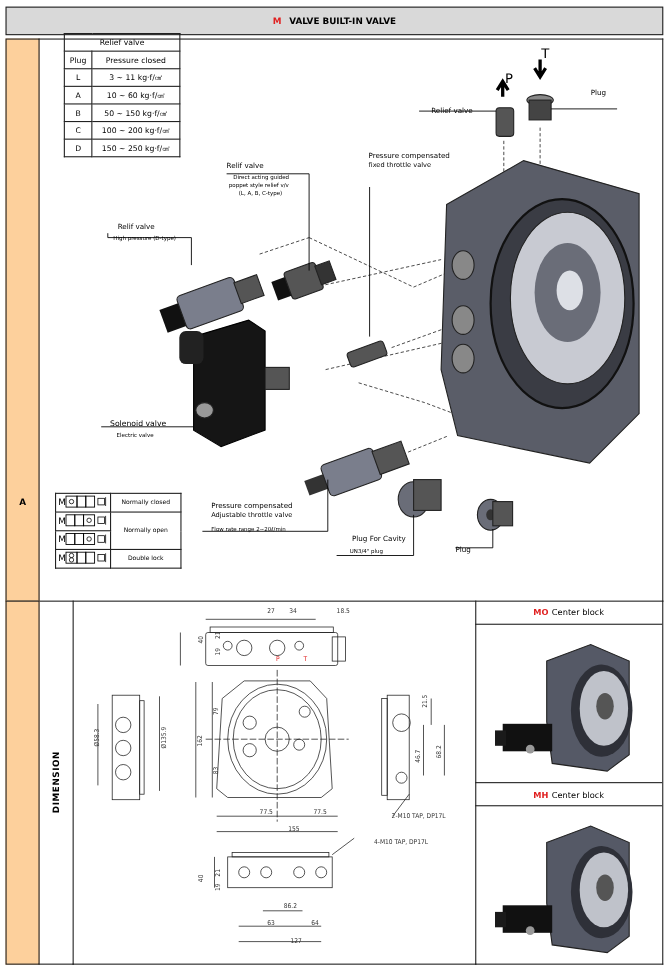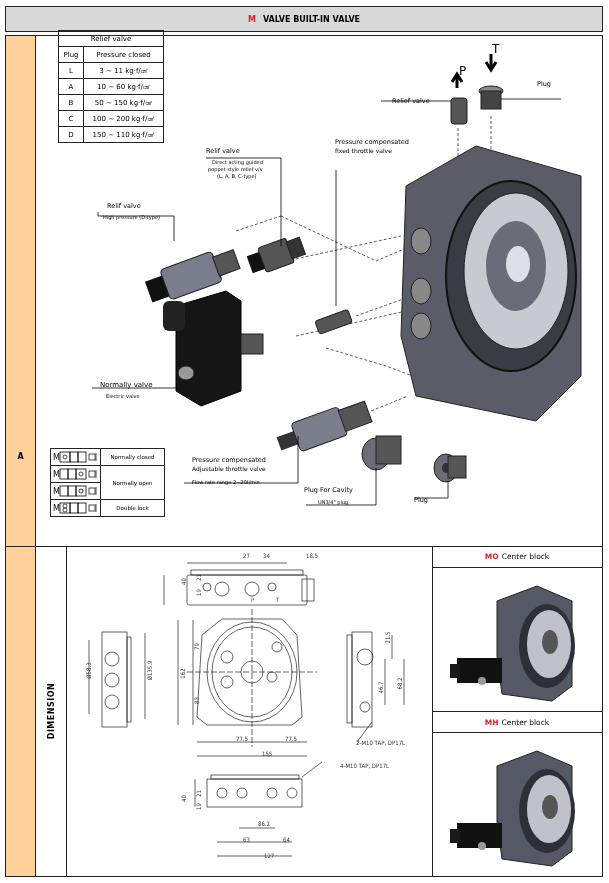--- a/index.html
+++ b/index.html
@@ -62,21 +62,21 @@
   <tr>
         <td>B</td>
         <td>50 ~ 150 kg·f/㎠</td>
       </tr>
   <tr>
         <td>C</td>
         <td>100 ~ 200 kg·f/㎠</td>
       </tr>
   <tr>
         <td>D</td>
-        <td>150 ~ 110 kg·f/㎠</td>
+        <td>150 ~ 250 kg·f/㎠</td>
       </tr>
 </tbody>
   </table>
 
 <table class="abs sol-table">
   <tbody>
       <tr>
     <td class="sym"><svg width="48" height="14">
             <text x="1" y="10" font-size="8" font-family="DejaVu Sans, sans-serif">M</text>
             <rect x="8" y="2" width="10" height="10" fill="none" stroke="#000" stroke-width="0.8"></rect>
@@ -222,28 +222,28 @@
 <div class="abs sublabel" style="left:103px;top:214px">High pressure (D-type)</div>
 
 <div class="abs label" style="left:335px;top:138px">Pressure compensated</div>
 <div class="abs sublabel" style="left:335px;top:147px;font-size:6px">fixed throttle valve</div>
 
 <div class="abs label" style="left:392px;top:97px">Relief valve</div>
 <div class="abs label" style="left:537px;top:80px">Plug</div>
 <div class="abs" style="left:459px;top:64px;font-size:12px">P</div>
 <div class="abs" style="left:492px;top:42px;font-size:12px">T</div>
 
-<div class="abs label" style="left:100px;top:381px;font-size:7px">Normally valve</div>
+<div class="abs label" style="left:100px;top:381px;font-size:7px">Solenoid valve</div>
 <div class="abs sublabel" style="left:106px;top:393px">Electric valve</div>
 
 <div class="abs label" style="left:192px;top:456px">Pressure compensated</div>
 <div class="abs" style="left:192px;top:465px;font-size:6px">Adjustable throttle valve</div>
 <div class="abs sublabel" style="left:192px;top:479px">Flow rate range 2~20ℓ/min</div>
 
-<div class="abs label" style="left:304px;top:486px">Plug For Cavity</div>
+<div class="abs label" style="left:320px;top:486px">Plug For Cavity</div>
 <div class="abs sublabel" style="left:318px;top:499px">UN3/4"  plug</div>
 
 <div class="abs label" style="left:414px;top:496px">Plug</div>
 
 <div class="abs sec-d-side"></div>
 <div class="abs sec-d-label">
   <span>DIMENSION</span>
 </div>
 <div class="abs sec-d-draw"></div>
 

